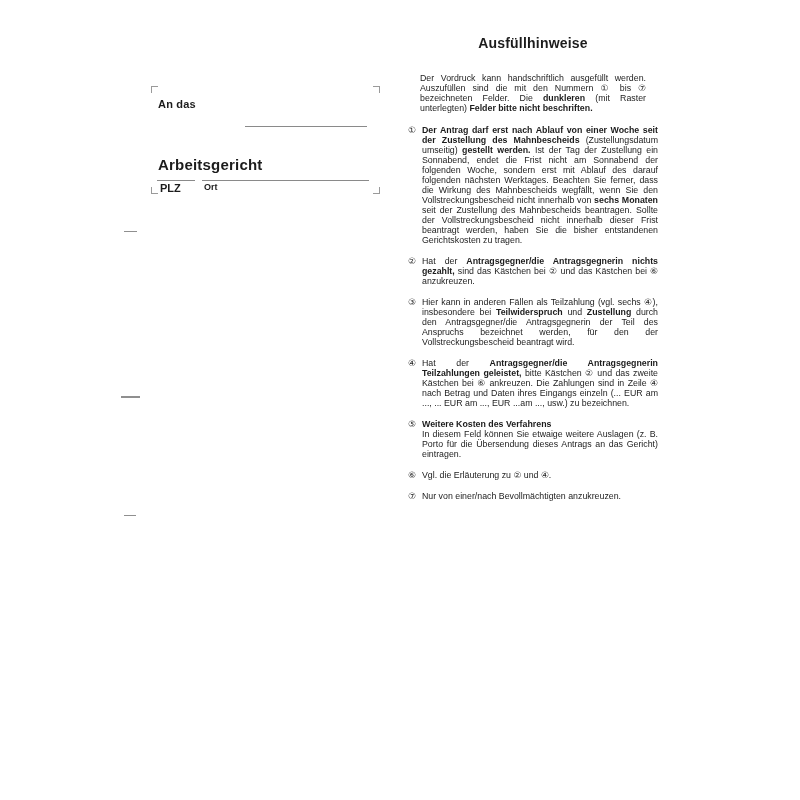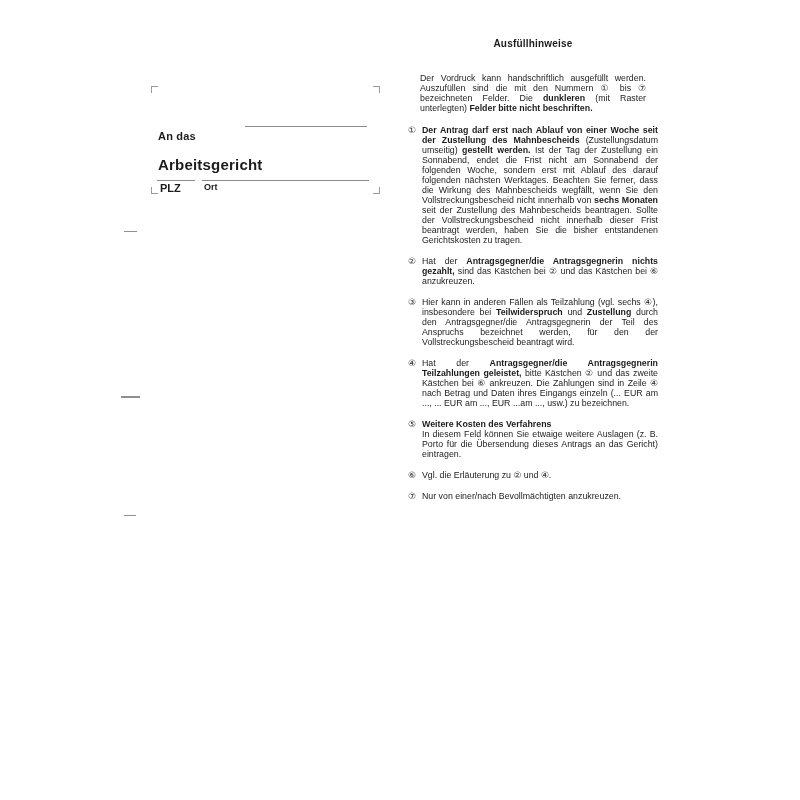--- a/index.html
+++ b/index.html
@@ -17,21 +17,21 @@
     color: #1c1c1c;
   }
 
   
   .crn { position: absolute; width: 6px; height: 6px; }
   .crn.tl { left: 151px; top: 86px;  border-left: 1px solid #9a9a9a;  border-top: 1px solid #9a9a9a; }
   .crn.tr { left: 373px; top: 86px;  border-right: 1px solid #9a9a9a; border-top: 1px solid #9a9a9a; }
   .crn.bl { left: 151px; top: 187px; border-left: 1px solid #9a9a9a;  border-bottom: 1px solid #9a9a9a; }
   .crn.br { left: 373px; top: 187px; border-right: 1px solid #9a9a9a; border-bottom: 1px solid #9a9a9a; }
 
-  .an-das  { position: absolute; left: 158px; top: 98px;  font-size: 11px; font-weight: bold; letter-spacing: .2px; margin-top: 32px; }
+  .an-das  { position: absolute; left: 158px; top: 98px;  font-size: 11px; font-weight: bold; letter-spacing: .2px; }
   .gericht { position: absolute; left: 158px; top: 114px; font-size: 15px; font-weight: bold; letter-spacing: .2px; margin-top: 42px; }
 
   .line { position: absolute; height: 1px; background: #8a8a8a; }
   .court-line { left: 245px; top: 126px; width: 122px; }
   .plz-line   { left: 157px; top: 180px; width: 38px; }
   .ort-line   { left: 202px; top: 180px; width: 167px; }
 
   .plz-label { position: absolute; left: 160px; top: 182px; font-size: 11px; font-weight: bold; }
   .ort-label { position: absolute; left: 204px; top: 182px; font-size: 9px; font-weight: bold; }
 
@@ -47,21 +47,21 @@
     left: 408px;
     top: 37px;
     width: 250px;
     font-size: 8.8px;
     line-height: 10px;
     hyphens: auto;
     -webkit-hyphens: auto;
   }
   .hints-title {
     text-align: center;
-    font-size: 10px;
+    font-size: 14px;
     line-height: 13px;
     font-weight: bold;
     letter-spacing: .2px;
     margin: 0 0 23px 0;
   }
   .intro { margin: 12px; text-align: justify; }
   .hint-item { display: flex; margin-top: 11px; }
   .hint-item .num { flex: 0 0 14px; width: 14px; }
   .hint-item .txt { flex: 1; text-align: justify; }
   .seg-b { font-weight: bold; }

